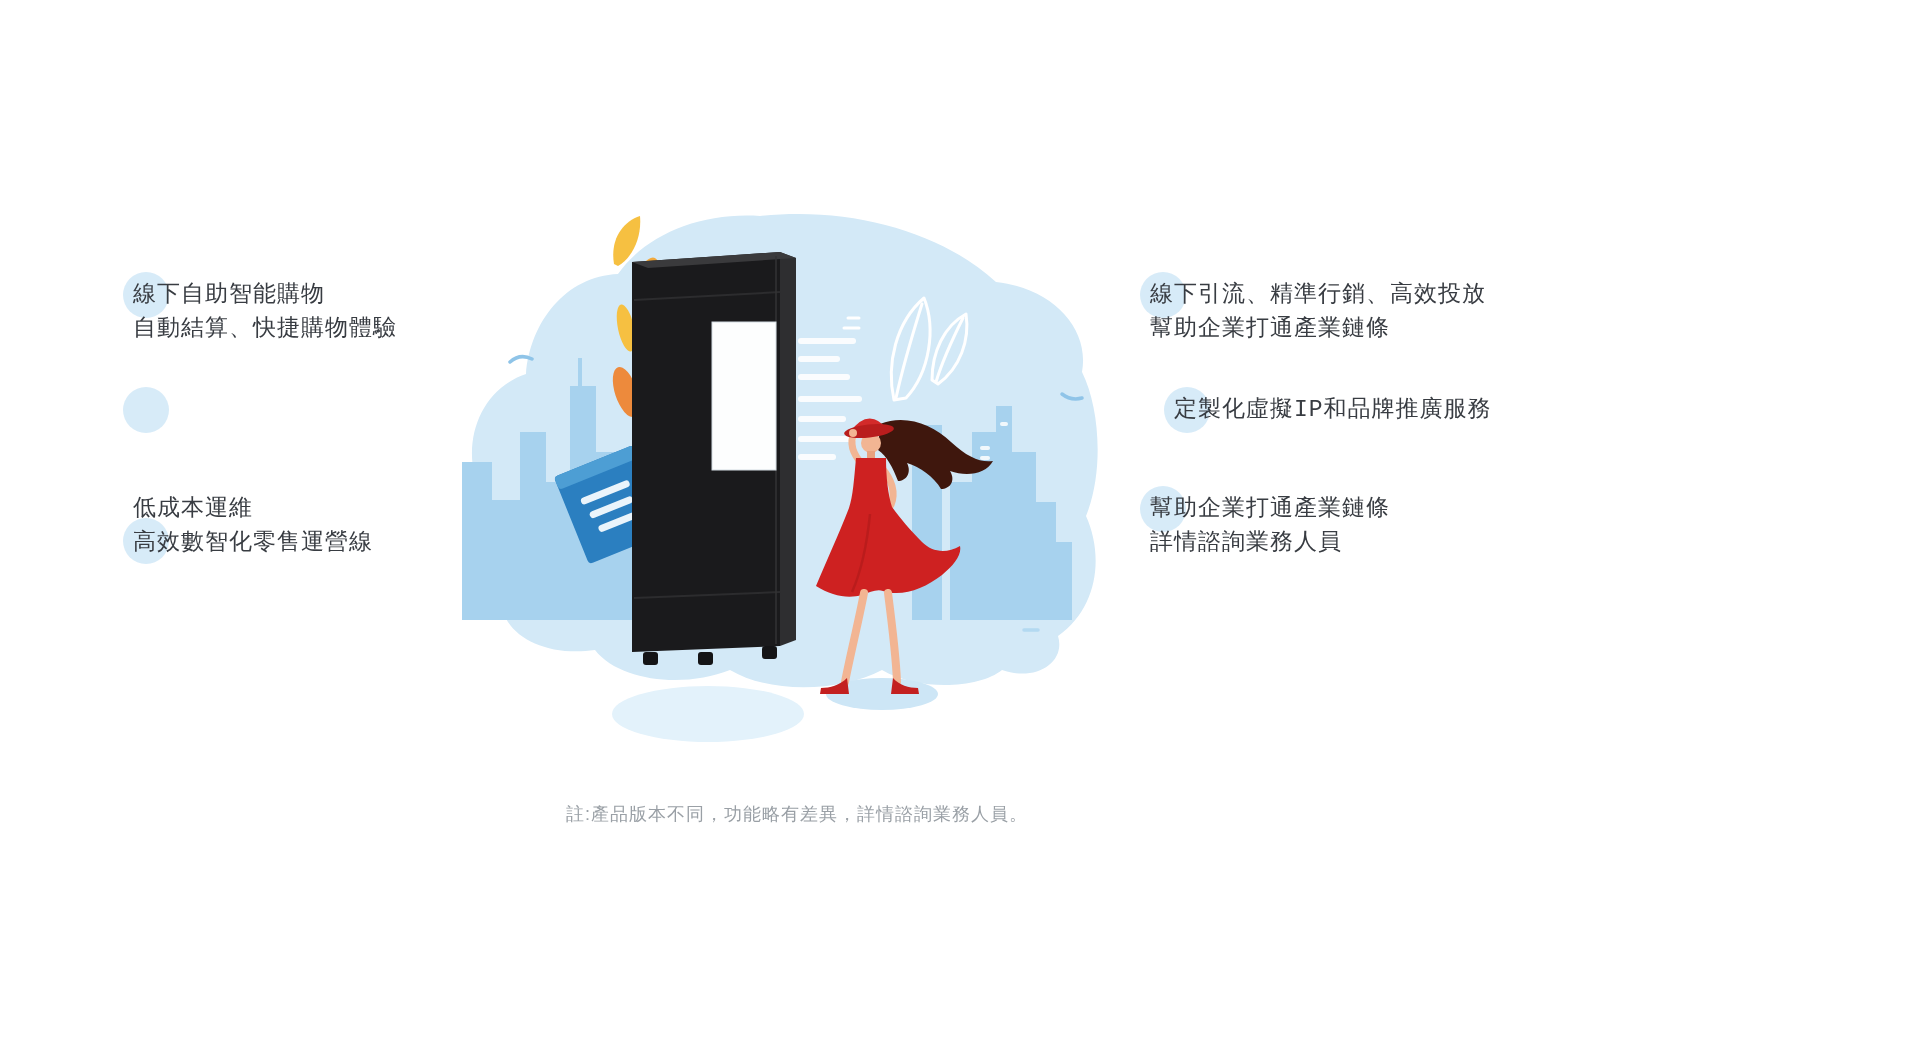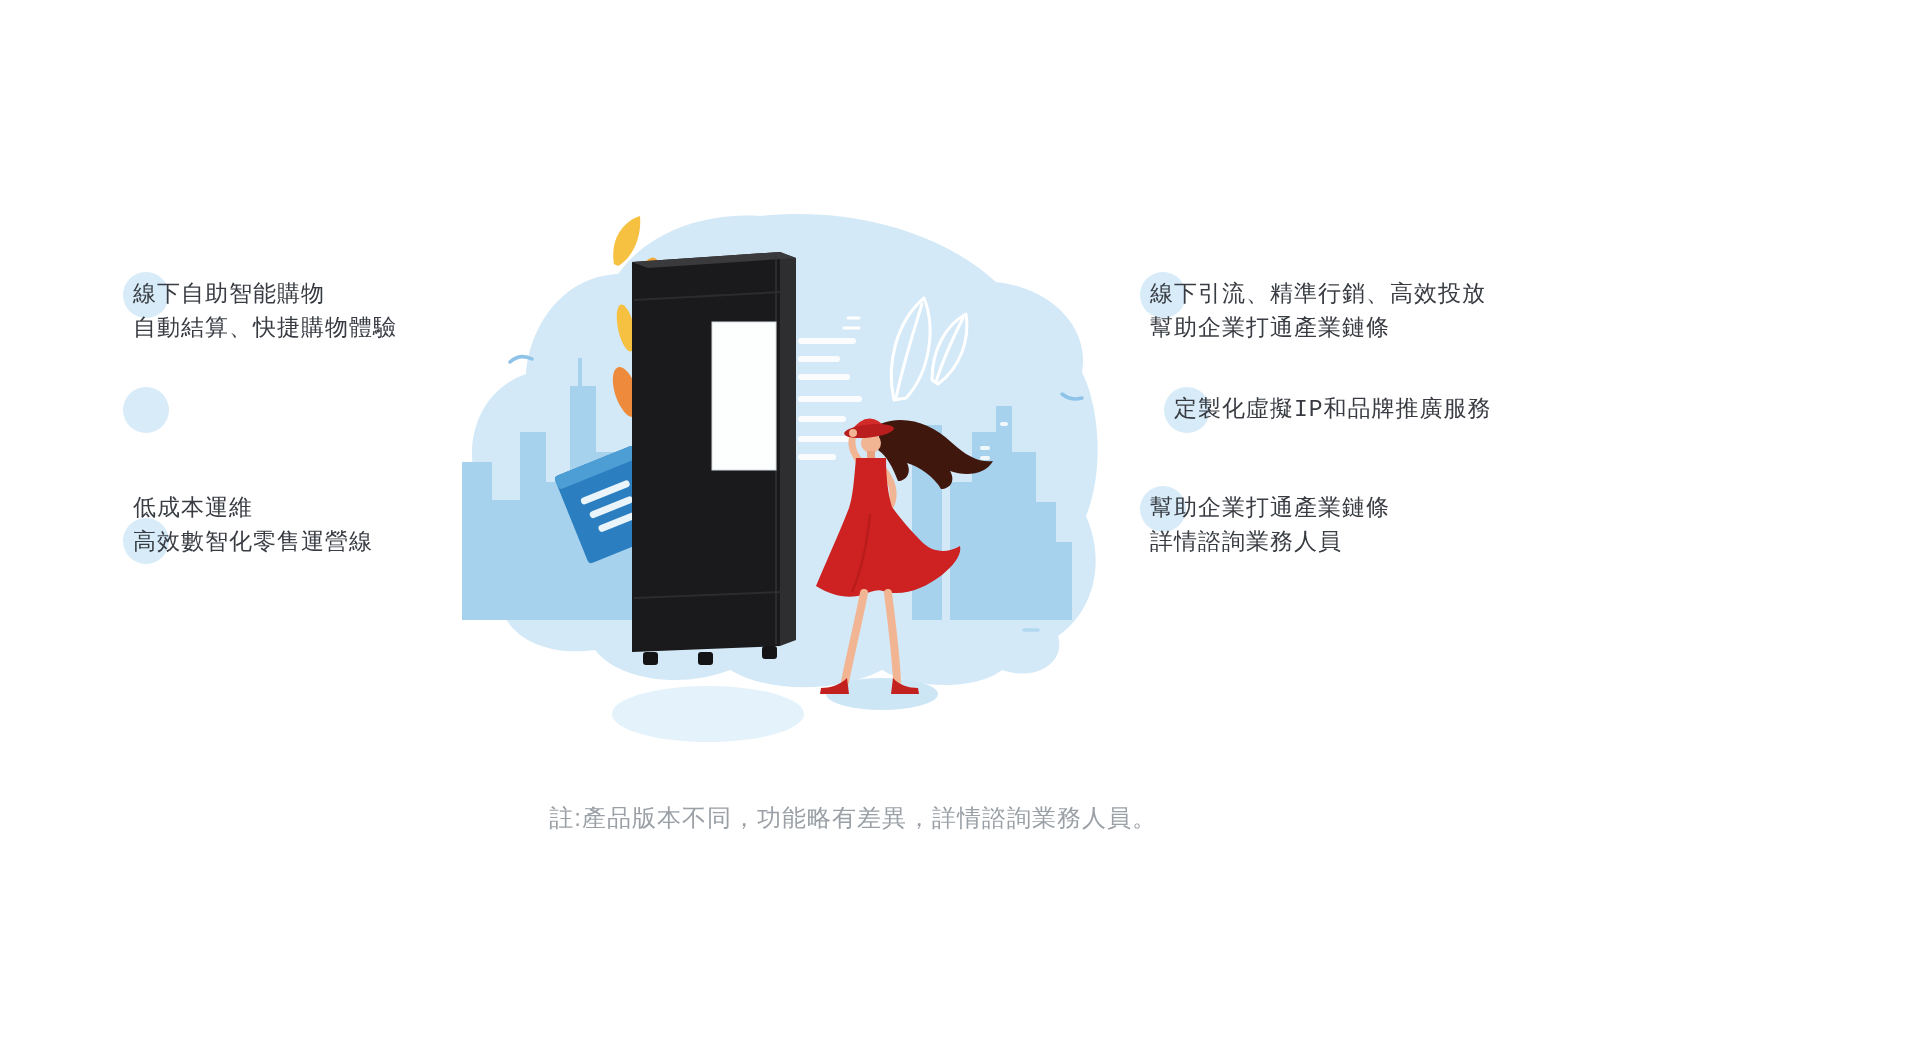--- a/index.html
+++ b/index.html
@@ -32,22 +32,22 @@
   .blob.low { top:26px; }
   .illustration {
     position:absolute;
     left:450px; top:200px;
     width:660px; height:560px;
   }
   .footnote {
     position:absolute;
     left:437px; top:802px;
     width:720px;
-    text-align:right;
-    font-size:24px;
+    text-align:center;
+    font-size:18px;
     letter-spacing:1px;
     color:#9aa0a6;
   }
 </style>
 </head>
 <body>
 
 <div class="page">
 
   <div class="feature" style="left:133px; top:278px;">

